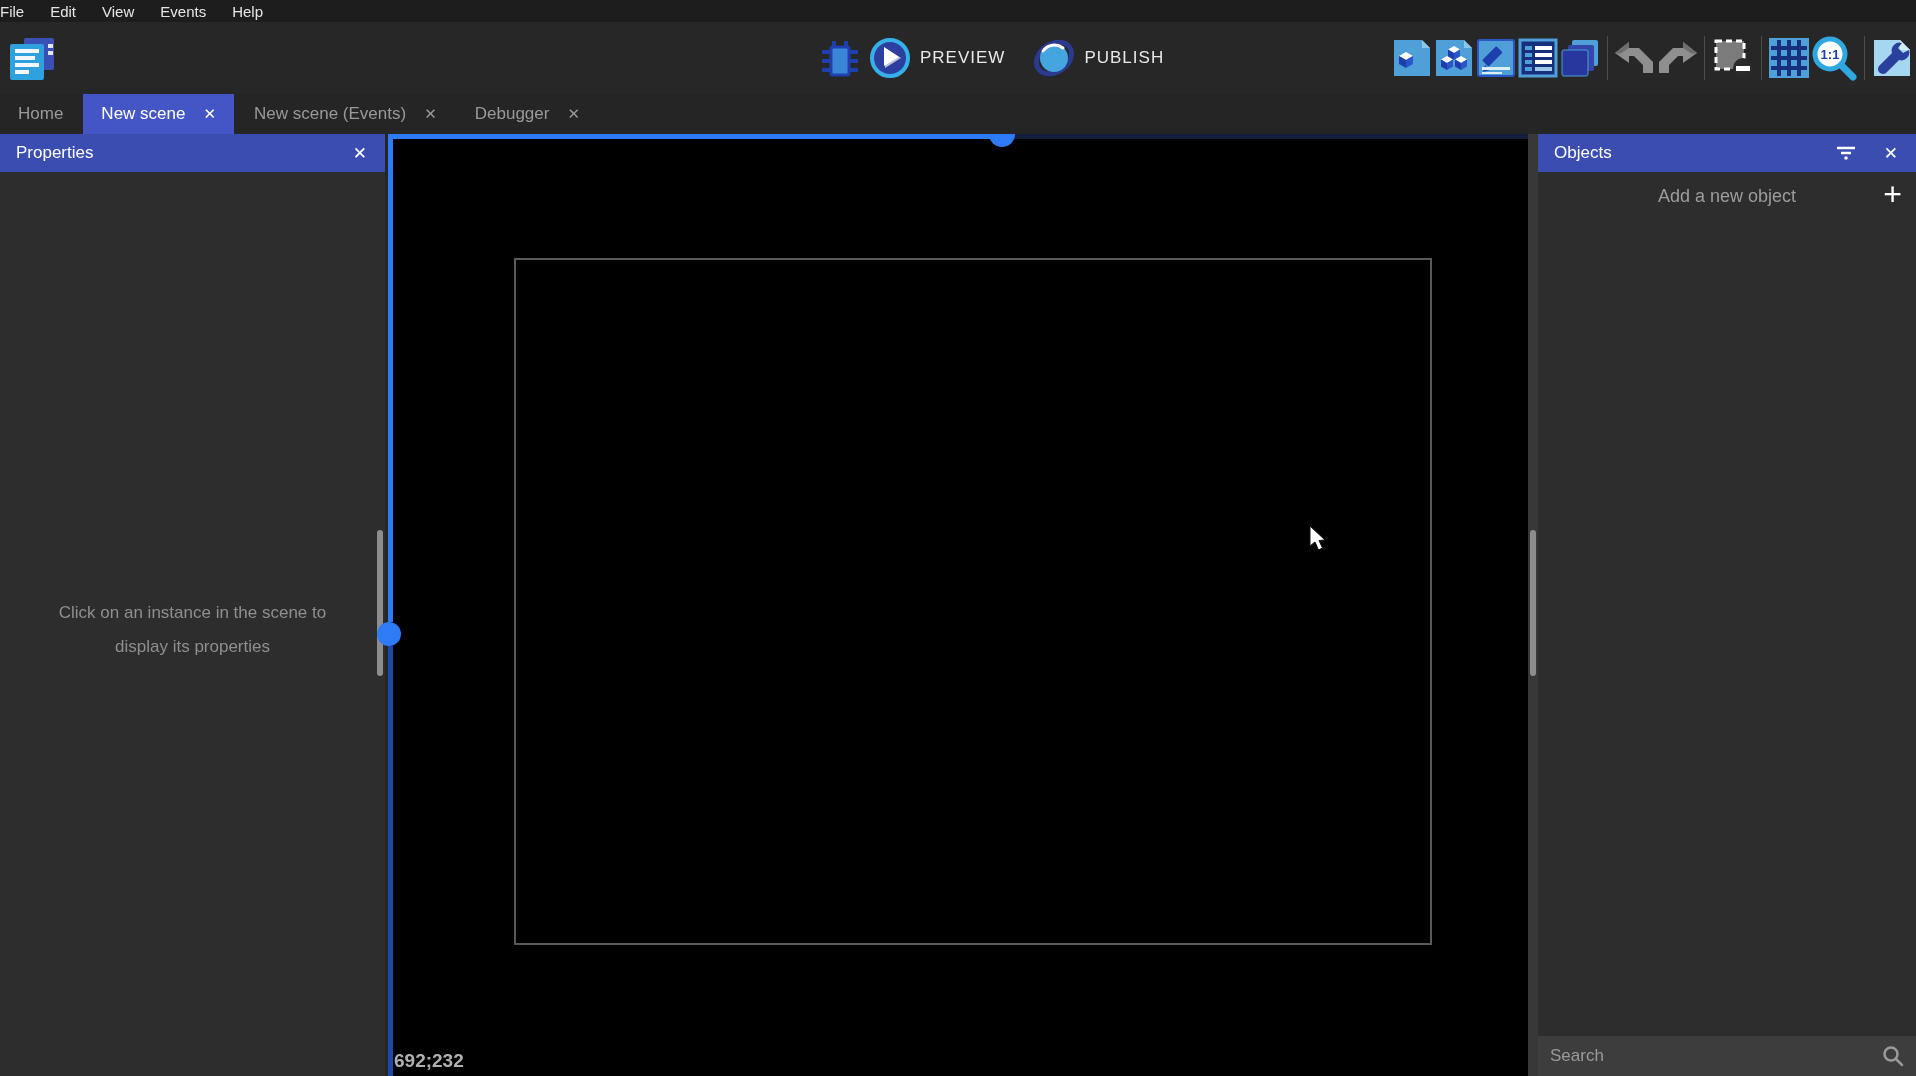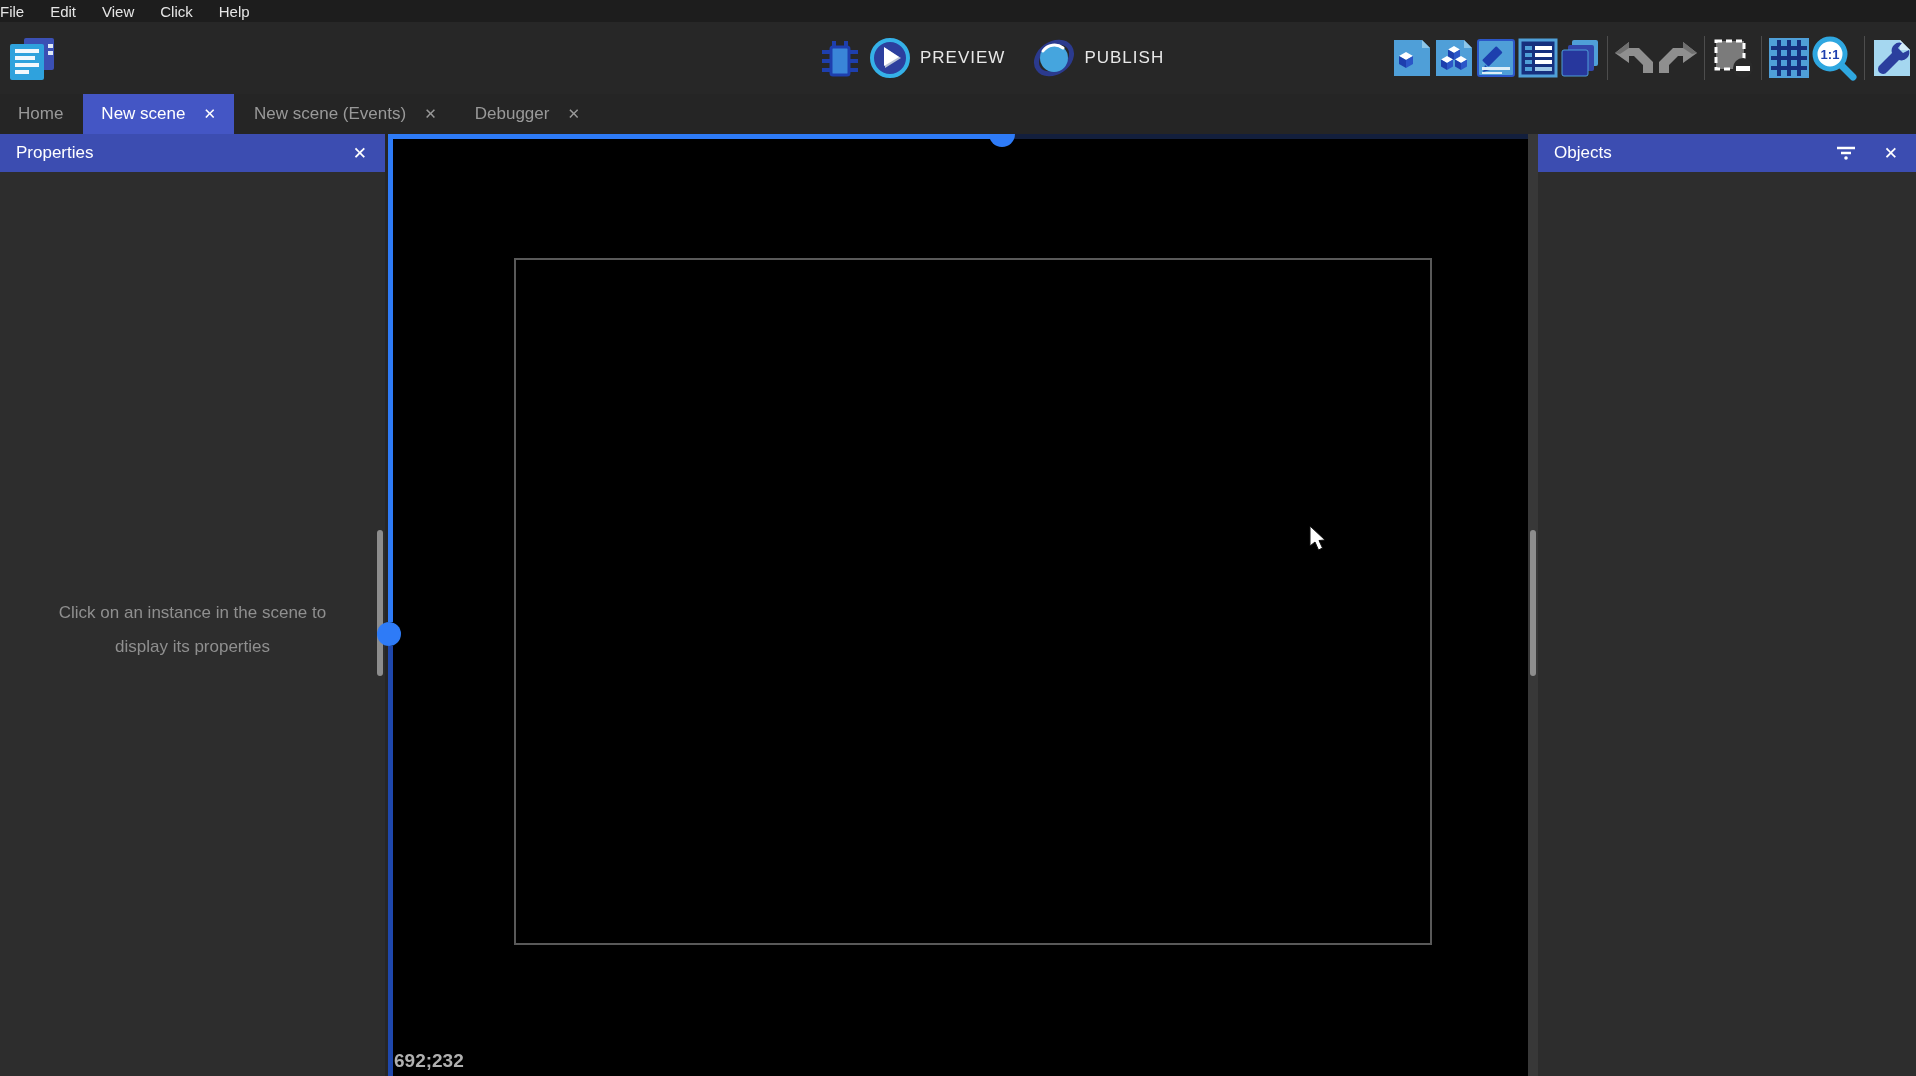--- a/index.html
+++ b/index.html
@@ -82,21 +82,21 @@
 </style>
 </head>
 <body>
 
 <div id="app">
 
   <div class="menubar">
     <span class="menu-item">File</span>
     <span class="menu-item">Edit</span>
     <span class="menu-item">View</span>
-    <span class="menu-item">Click</span>
+    <span class="menu-item">Events</span>
     <span class="menu-item">Help</span>
   </div>
 
   <div class="toolbar">
     <div class="logo-btn">
       <svg width="50" height="46" viewBox="0 0 50 46">
         <rect x="16" y="2" width="30" height="32" rx="2" fill="#3b50b4"></rect>
         <rect x="40" y="8" width="5" height="4" fill="#dfe9f5"></rect>
         <rect x="40" y="15" width="5" height="4" fill="#dfe9f5"></rect>
         <rect x="2" y="8" width="34" height="36" rx="2" fill="#2fa2dd"></rect>
@@ -307,16 +307,29 @@
         <span class="spacer"></span>
         <span class="filter-btn">
           <svg width="20" height="14" viewBox="0 0 20 14">
             <line x1="1" y1="2" x2="19" y2="2" stroke="#fff" stroke-width="2.5"></line>
             <line x1="5" y1="7" x2="15" y2="7" stroke="#fff" stroke-width="2.5"></line>
             <circle cx="10" cy="12" r="1.8" fill="#fff"></circle>
           </svg>
         </span>
         <span class="header-x">✕</span>
       </div>
+      <div class="add-row">
+        <span class="add-label">Add a new object</span>
+        <span class="add-plus">+</span>
+      </div>
+      <div class="search-bar">
+        <input class="search-input" type="text" placeholder="Search" style="">
+        <span style="display:flex;">
+          <svg width="22" height="22" viewBox="0 0 22 22">
+            <circle cx="9" cy="9" r="6.5" fill="none" stroke="#9a9a9a" stroke-width="2.5"></circle>
+            <line x1="14" y1="14" x2="20" y2="20" stroke="#9a9a9a" stroke-width="2.5" stroke-linecap="round"></line>
+          </svg>
+        </span>
+      </div>
     </div>
 
   </div>
 </div>
 
 </body></html>

